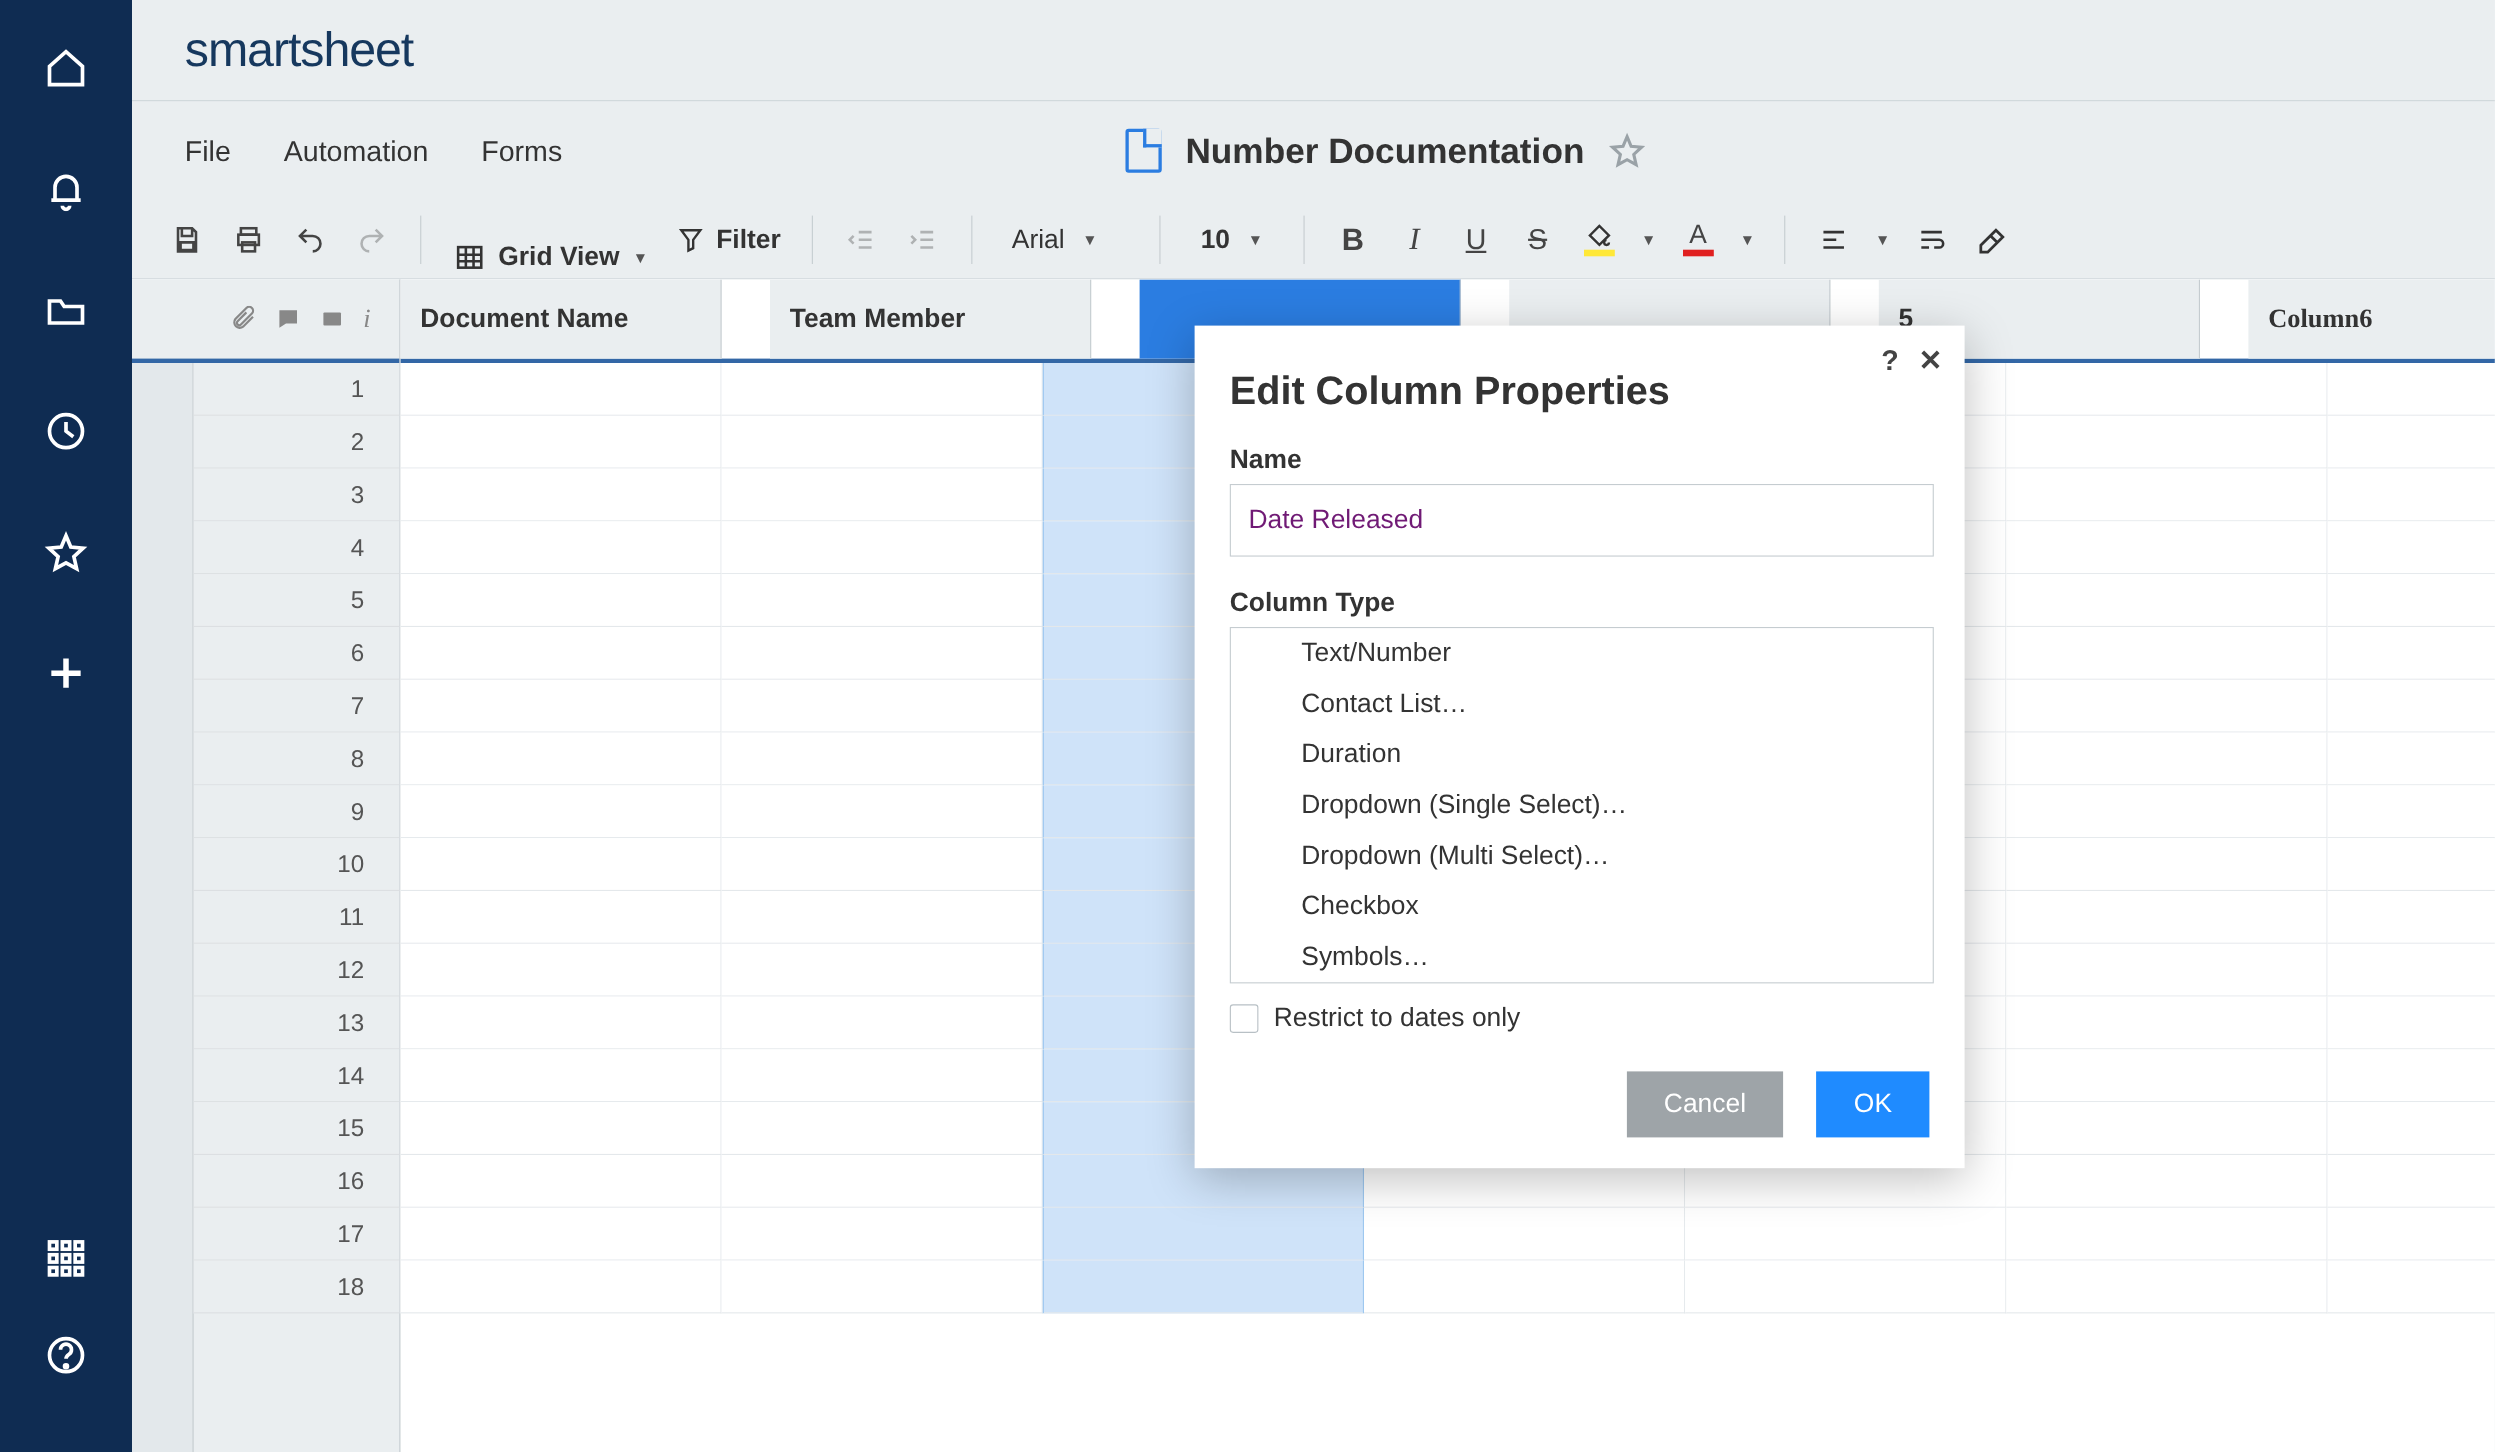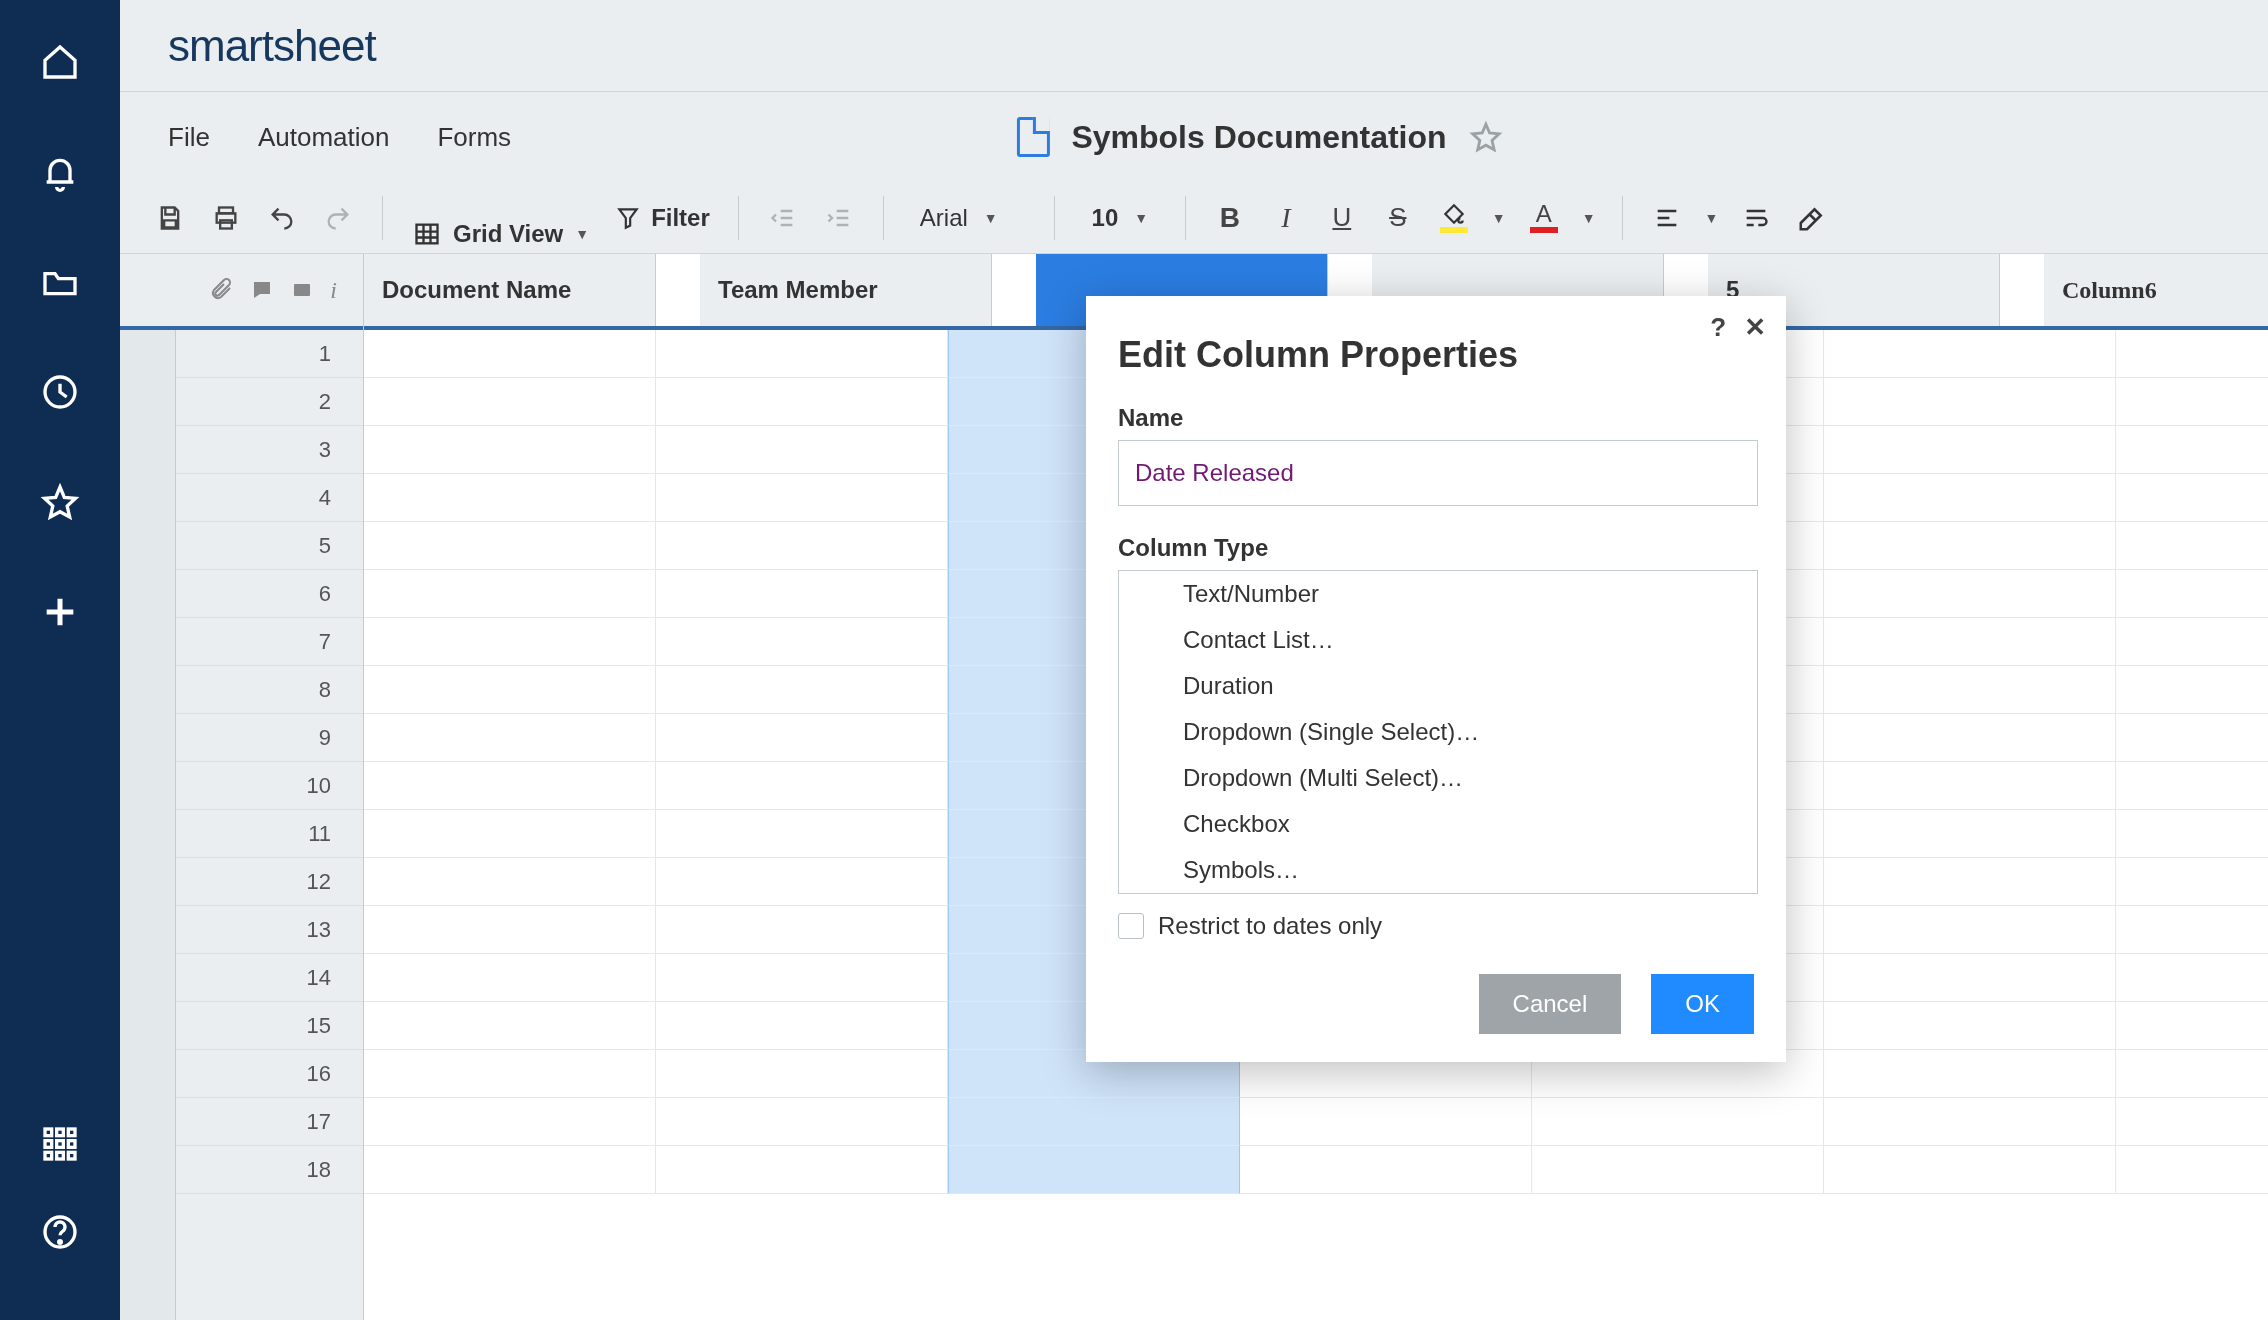--- a/index.html
+++ b/index.html
@@ -140,21 +140,21 @@
     <div class="brand-row">
       <div class="brand">smartsheet</div>
     </div>
 
     <div class="menu-row">
       <div class="menu-item">File</div>
       <div class="menu-item">Automation</div>
       <div class="menu-item">Forms</div>
       <div class="title-block">
         <div class="sheet-icon"></div>
-        <div class="title-text">Symbols Documentation</div>
+        <div class="title-text">Number Documentation</div>
         <svg class="star-icon" viewBox="0 0 24 24" fill="none" stroke="#9aa2a7" stroke-width="2">
             <path d="M12 3 l2.6 6.2 6.7 .6 -5 4.6 1.5 6.6 L12 17.8 6.2 21 7.7 14.4 2.7 9.8 9.4 9.2 Z"></path>
           </svg>
       </div>
     </div>
 
     <div class="toolbar">
       <div class="tbtn">
           <svg width="28" height="28" viewBox="0 0 24 24" fill="none" stroke="currentColor" stroke-width="2">
             <path d="M5 3 h11 l3 3 v15 H5 Z M8 3 v6 h8 V3 M7 14 h10 v6 H7 Z"></path>

